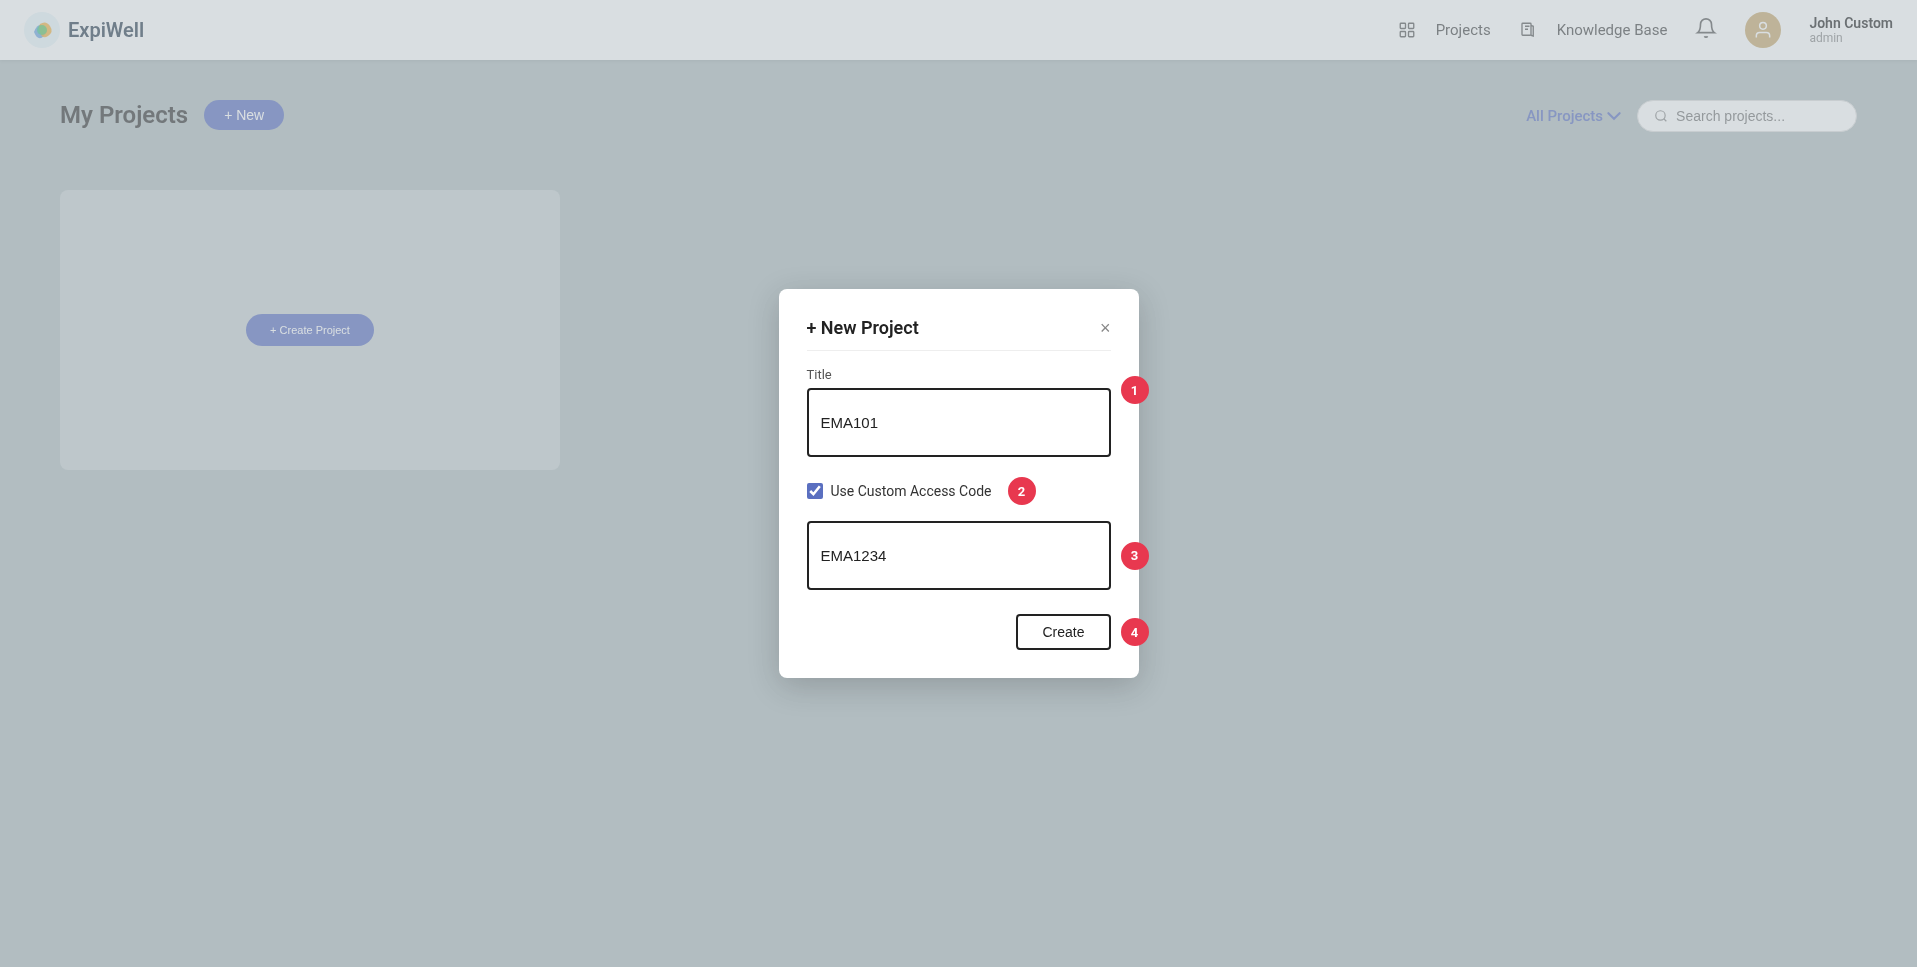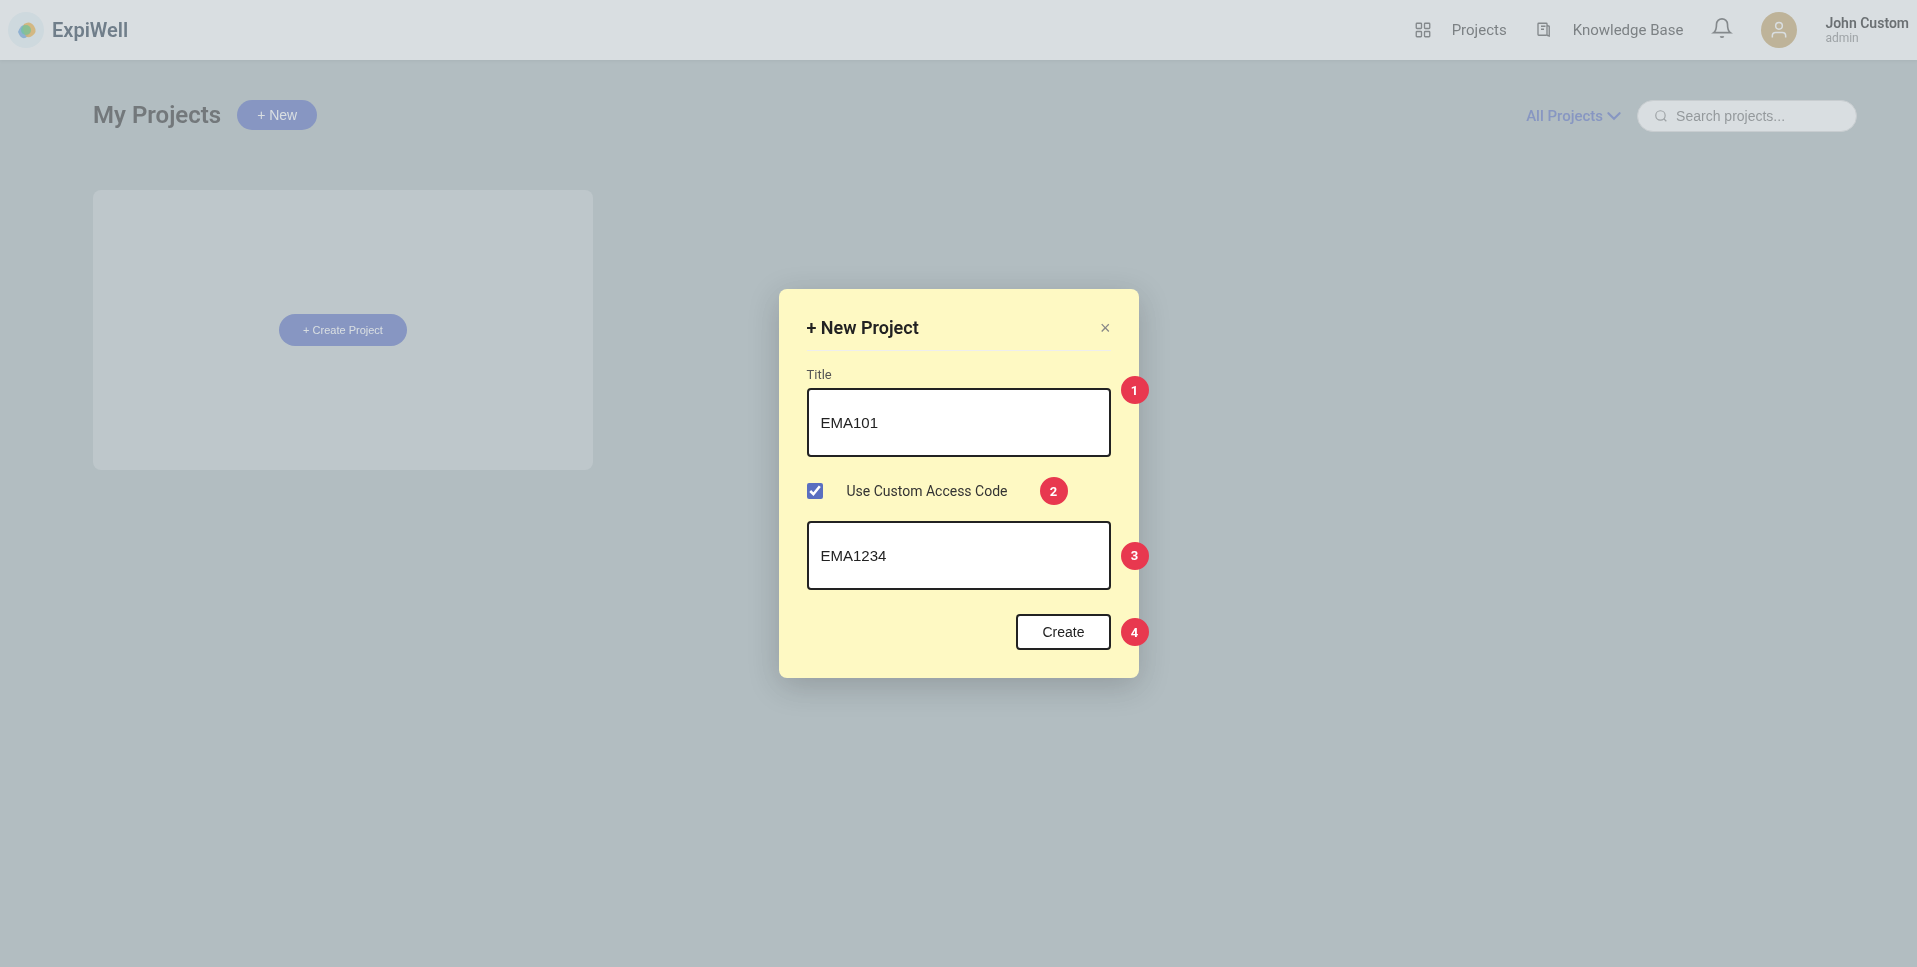--- a/index.html
+++ b/index.html
@@ -11,21 +11,21 @@
       overflow: hidden;
       position: relative;
     }
 
     
     .navbar {
       background: #ffffff;
       height: 60px;
       display: flex;
       align-items: center;
-      padding: 0 8px;
+      padding: 0 24px;
       position: relative;
       z-index: 10;
       box-shadow: 0 1px 3px rgba(0,0,0,0.1);
     }
     .navbar-logo {
       display: flex;
       align-items: center;
       gap: 8px;
     }
     .logo-icon {
@@ -98,21 +98,21 @@
       color: #222;
     }
     .user-role {
       font-size: 12px;
       color: #888;
     }
 
     
     .page-bg {
       background: #b0bcbe;
-      padding: 40px 93px;
+      padding: 40px 60px;
       height: calc(967px - 60px);
       position: relative;
     }
 
     .page-header {
       display: flex;
       align-items: center;
       gap: 16px;
       margin-bottom: 30px;
     }
@@ -214,21 +214,21 @@
       height: 967px;
       background: rgba(180, 190, 195, 0.5);
       display: flex;
       align-items: center;
       justify-content: center;
       z-index: 100;
     }
 
     
     .modal {
-      background: #fef9c3;
+      background: #ffffff;
       border-radius: 8px;
       width: 360px;
       padding: 28px;
       position: relative;
       box-shadow: 0 8px 32px rgba(0,0,0,0.18);
     }
     .modal-header {
       display: flex;
       align-items: center;
       justify-content: space-between;
@@ -264,21 +264,21 @@
       border: 2px solid #222;
       border-radius: 4px;
       padding: 24px 12px;
       font-size: 15px;
       outline: none;
       color: #222;
     }
     .checkbox-row {
       display: flex;
       align-items: center;
-      gap: 24px;
+      gap: 8px;
       margin-bottom: 16px;
     }
     .checkbox-row input[type="checkbox"] {
       width: 16px;
       height: 16px;
       accent-color: #5a6fc0;
       cursor: pointer;
     }
     .checkbox-label {
       font-size: 14px;

